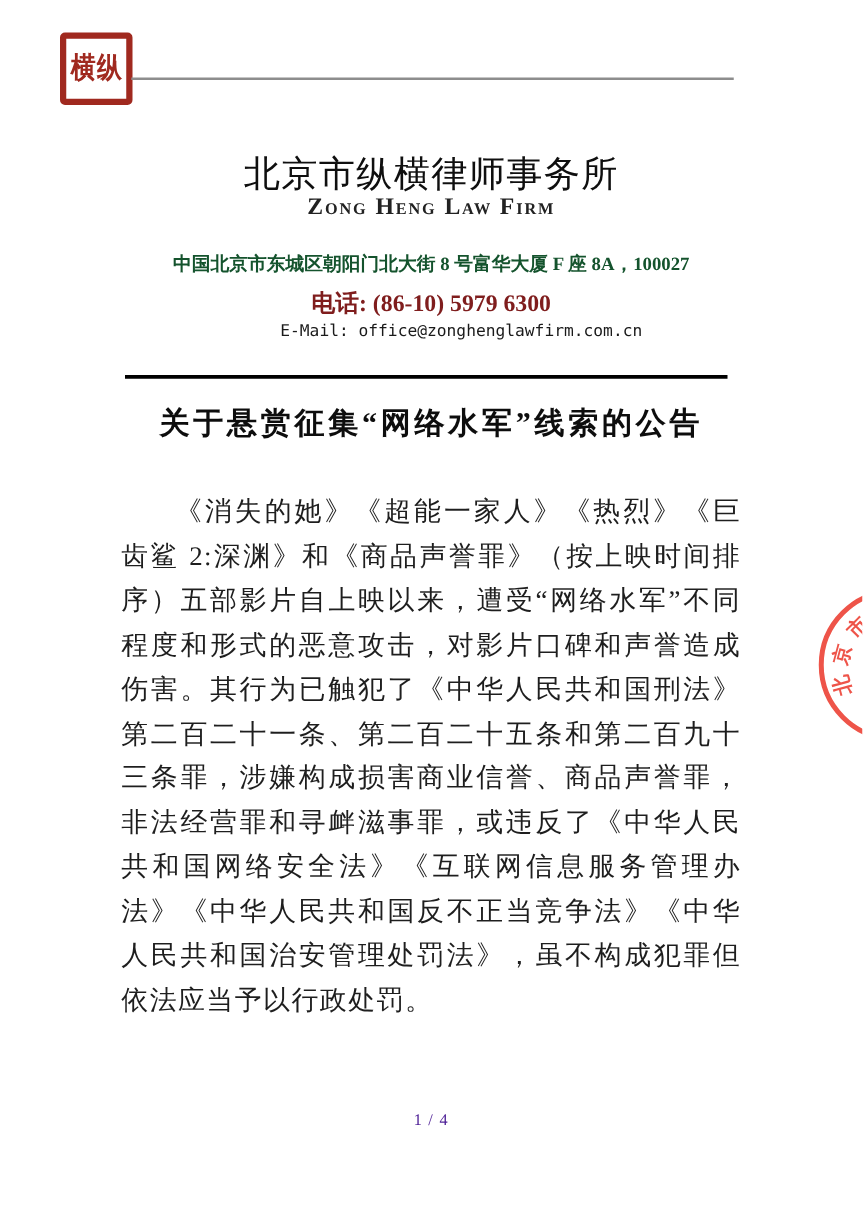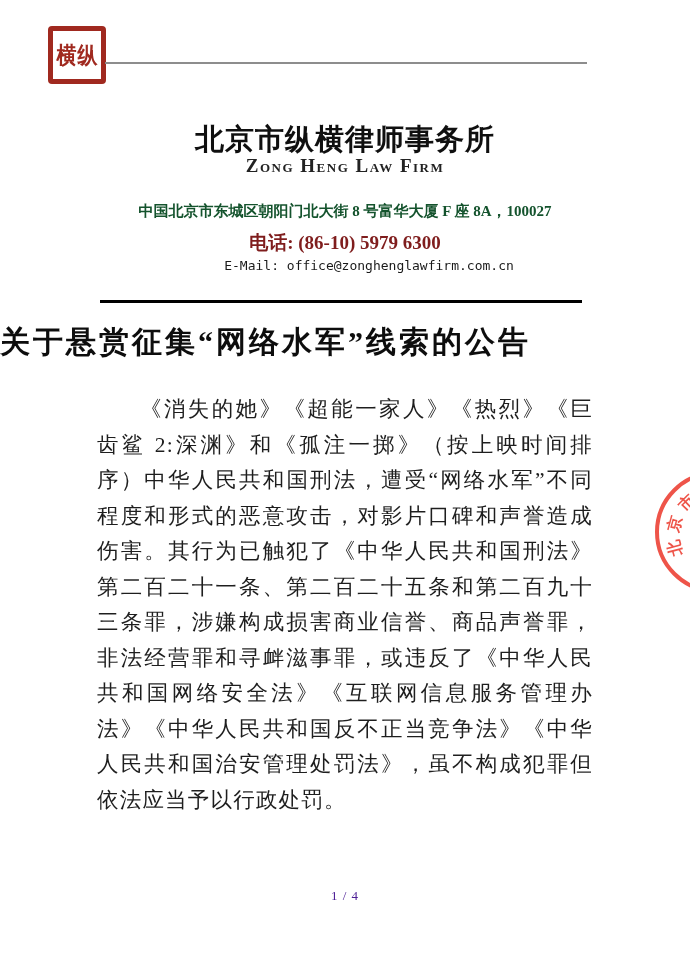--- a/index.html
+++ b/index.html
@@ -28,34 +28,35 @@
     line-height:1;
     letter-spacing:0;
   }
   .seal-square span { display:inline-block; transform:scaleY(1.15); }
 
   
   .top-rule { left:105px; top:62px; width:482px; height:2px; background:#8d8d8d; }
 
   
   .center-line { left:0; width:690px; text-align:center; }
-  .firm-cn { top:120px; font-size:29px; font-weight:bold; letter-spacing:1px; color:#0f0f0f; }
+  .firm-cn { top:120px; font-size:29px; font-weight:normal; letter-spacing:1px; color:#0f0f0f; }
   .firm-en { top:155px; font-size:19px; font-weight:bold; font-variant:small-caps; letter-spacing:1.5px; color:#222;font-family:Liberation Serif, serif; }
   .address { top:202px; font-size:15px; font-weight:600; color:#14532d; }
   .phone   { top:230px; font-size:19px; font-weight:700; color:#7f1d1d; }
   .email   { top:258px; font-size:13px; font-weight:500; font-family:"DejaVu Sans Mono","Liberation Mono",monospace; color:#1a1a1a;padding-left:24px; }
 
   
   .thick-rule { left:100px; top:300px; width:482px; height:3px; background:#000; }
 
   
   .doc-title {
     left:0; top:322px; width:690px;
     margin:0;
-    font-size:30px; font-weight:700;
+    text-align:center;
+    font-size:24px; font-weight:700;
     letter-spacing:3px;
     color:#0d0d0d;
   }
 
   
   .body-text {
     left:97px; top:392px; width:496px;
     font-size:21.5px;
     line-height:35.5px;
     letter-spacing:1.2px;
@@ -104,21 +105,21 @@
   <div class="abs center-line firm-en">Zong Heng Law Firm</div>
   <div class="abs center-line address">中国北京市东城区朝阳门北大街 8 号富华大厦 F 座 8A，100027</div>
   <div class="abs center-line phone">电话: (86-10) 5979 6300</div>
   <div class="abs center-line email">E-Mail: office@zonghenglawfirm.com.cn</div>
 
   <div class="abs thick-rule"></div>
 
   <h1 class="abs doc-title">关于悬赏征集“网络水军”线索的公告</h1>
 
   <div class="abs body-text">
-    <p>《消失的她》《超能一家人》《热烈》《巨齿鲨 2:深渊》和《孤注一掷》（按上映时间排序）中华人民共和国刑法，遭受“网络水军”不同程度和形式的恶意攻击，对影片口碑和声誉造成伤害。其行为已触犯了《中华人民共和国刑法》第二百二十一条、第二百二十五条和第二百九十三条罪，涉嫌构成损害商业信誉、商品声誉罪，非法经营罪和寻衅滋事罪，或违反了《中华人民共和国网络安全法》《互联网信息服务管理办法》《中华人民共和国反不正当竞争法》《中华人民共和国治安管理处罚法》，虽不构成犯罪但依法应当予以行政处罚。</p>
+    <p>《消失的她》《超能一家人》《热烈》《巨齿鲨 2:深渊》和《商品声誉罪》（按上映时间排序）五部影片自上映以来，遭受“网络水军”不同程度和形式的恶意攻击，对影片口碑和声誉造成伤害。其行为已触犯了《中华人民共和国刑法》第二百二十一条、第二百二十五条和第二百九十三条罪，涉嫌构成损害商业信誉、商品声誉罪，非法经营罪和寻衅滋事罪，或违反了《中华人民共和国网络安全法》《互联网信息服务管理办法》《中华人民共和国反不正当竞争法》《中华人民共和国治安管理处罚法》，虽不构成犯罪但依法应当予以行政处罚。</p>
   </div>
 
   <div class="abs center-line page-number">1 / 4</div>
 
   <div class="abs seal-round">
     <span class="rc rc1">北</span>
     <span class="rc rc2">京</span>
     <span class="rc rc3">市</span>
 
   </div>

